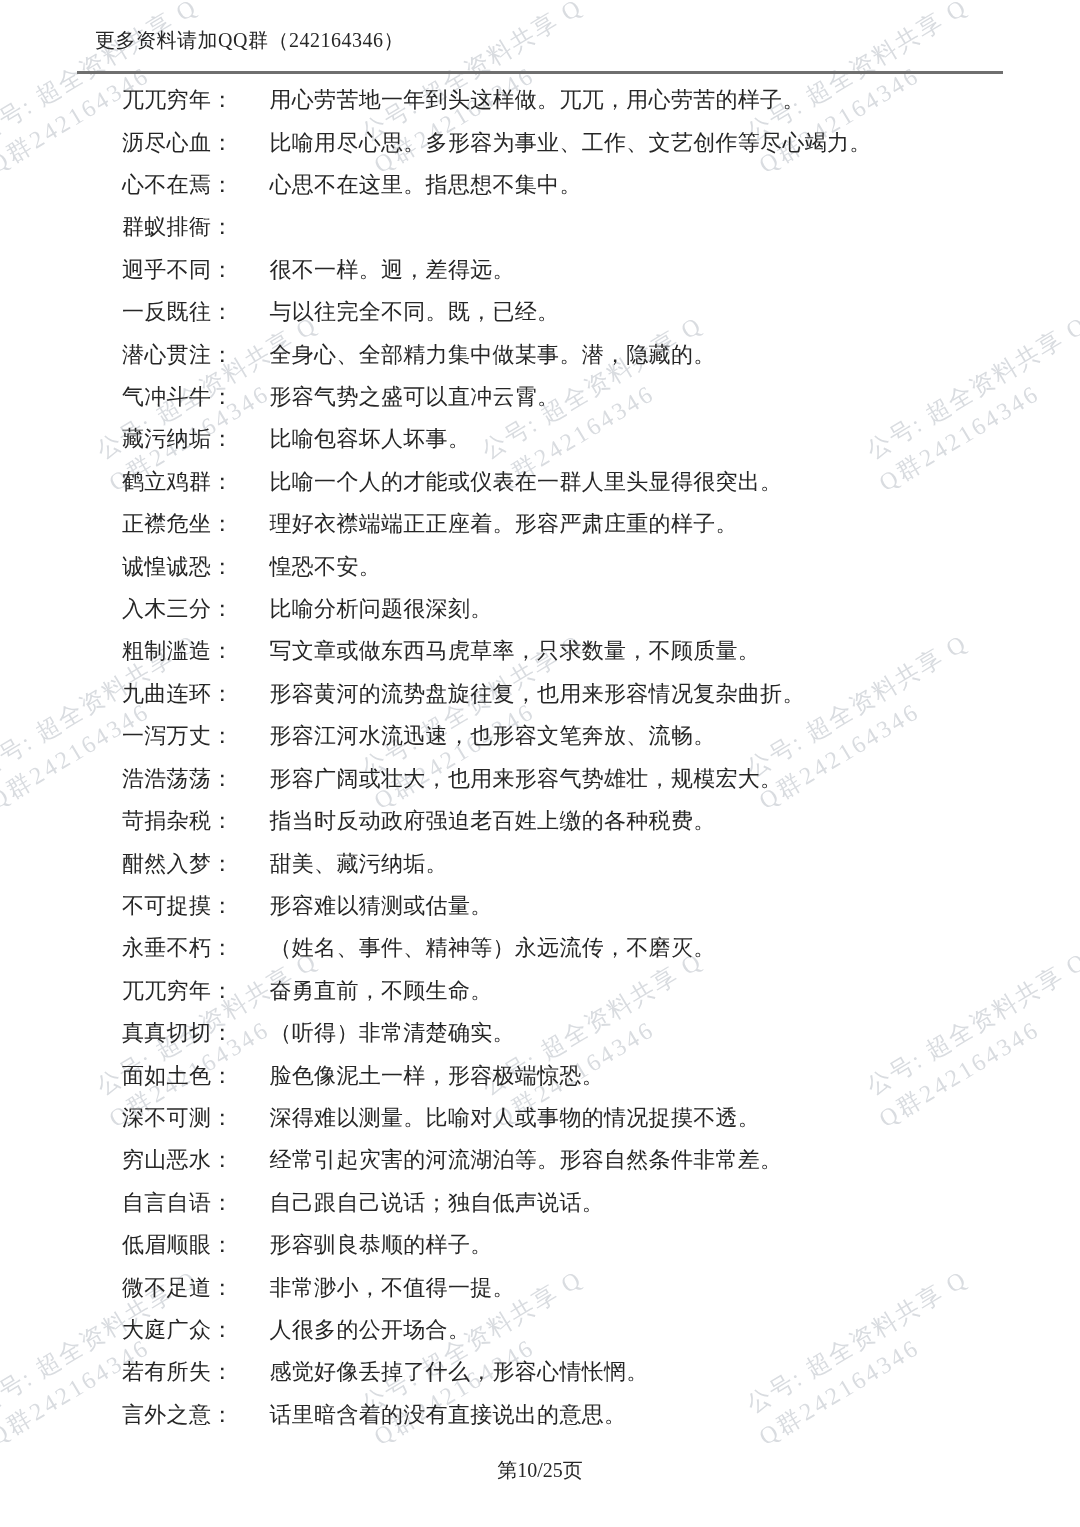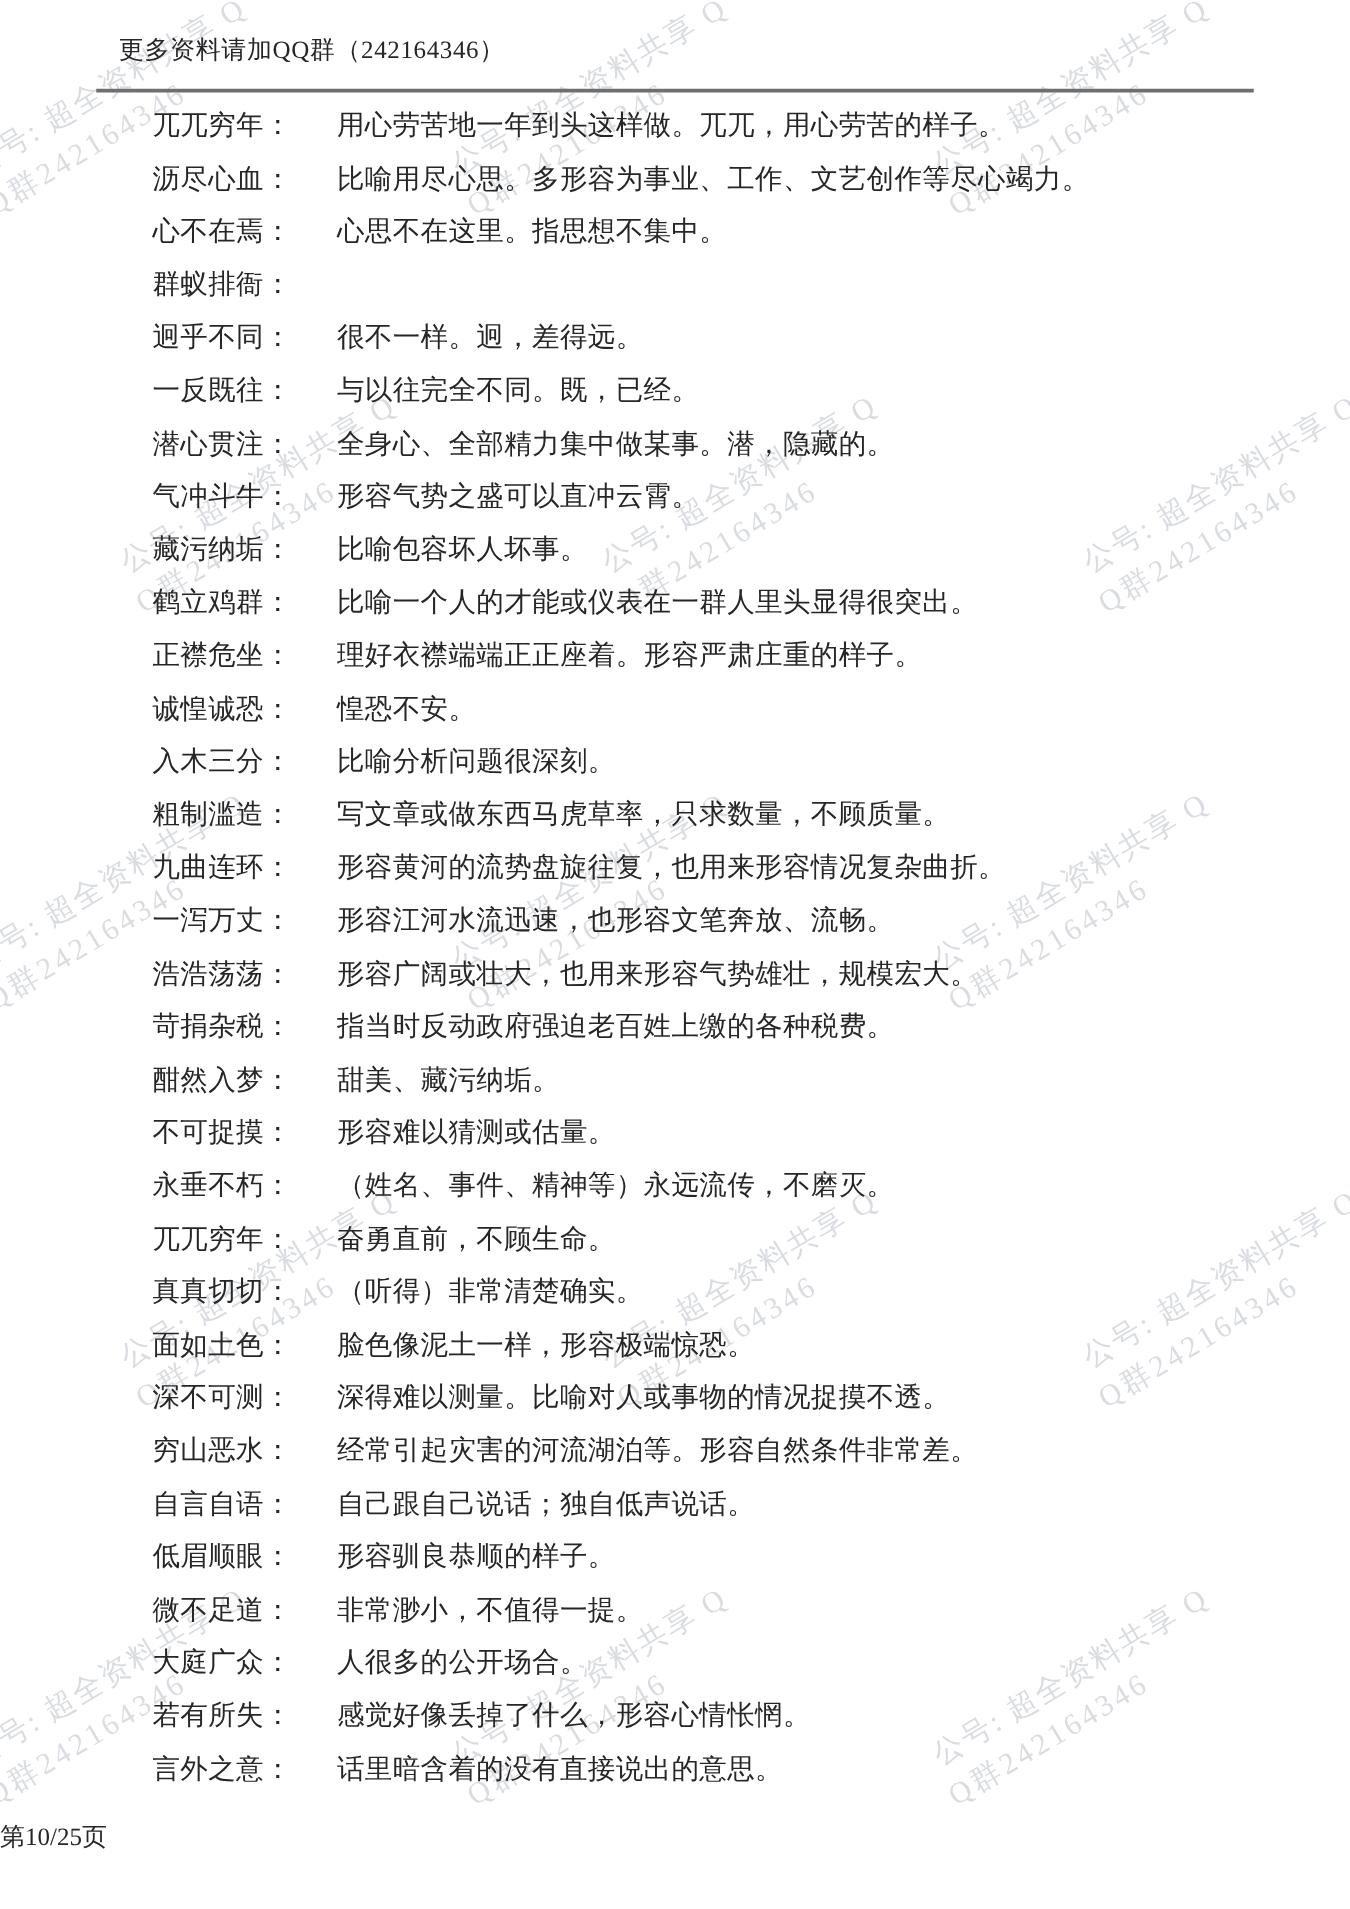--- a/index.html
+++ b/index.html
@@ -61,21 +61,21 @@
     gap: 36px;
   }
   .entry .term { flex: 0 0 auto; }
   .entry .def { flex: 0 0 auto; }
 
   .footer {
     position: absolute;
     left: 0;
     top: 1456px;
     width: 100%;
-    text-align: left;
+    text-align: center;
     font-size: 20px;
     line-height: 28px;
   }
 </style>
 </head>
 <body>
 
 <div class="page">
   <div class="wm-layer" id="wm-layer">
       <div class="wm" style="left: -30px; top: 120px;">

